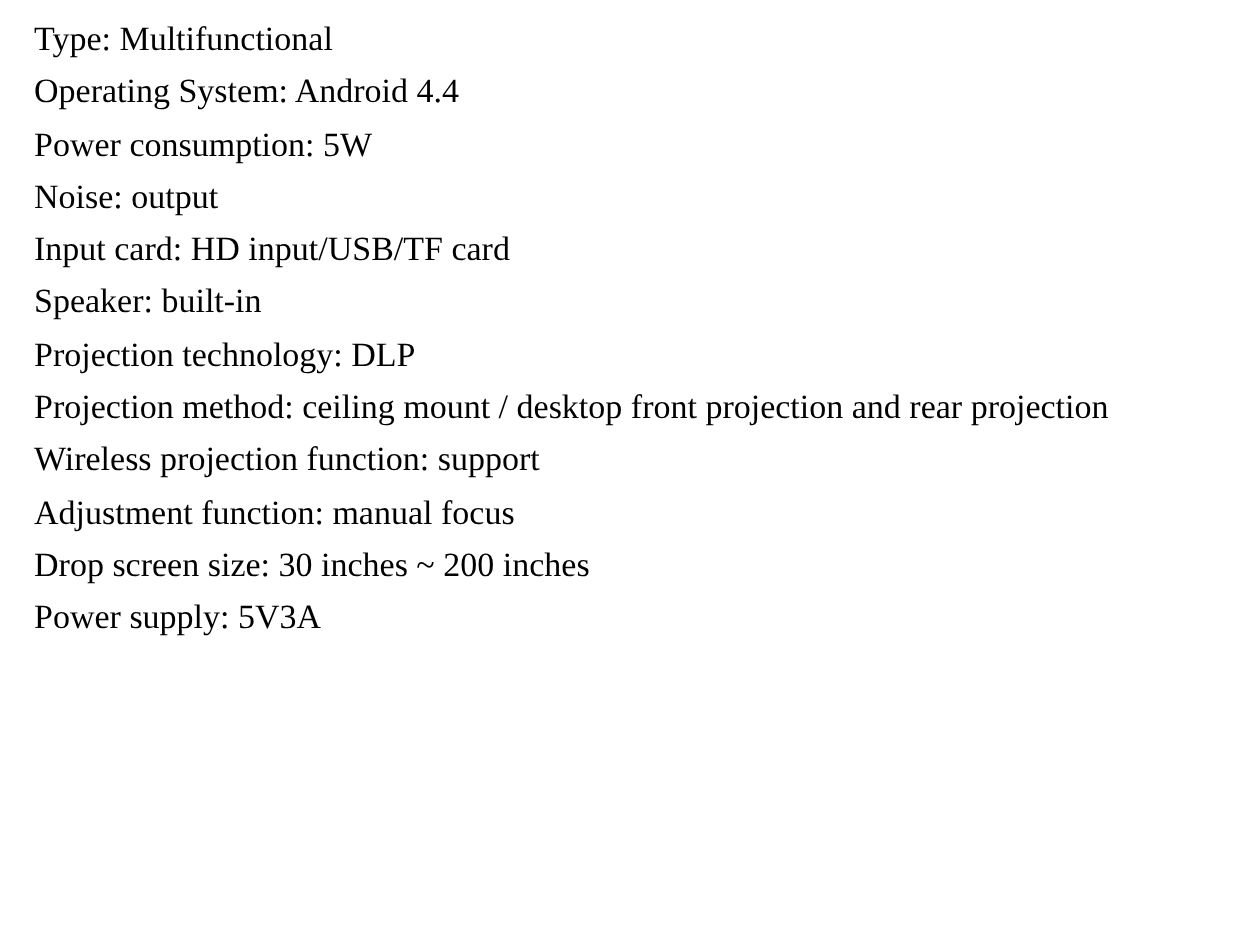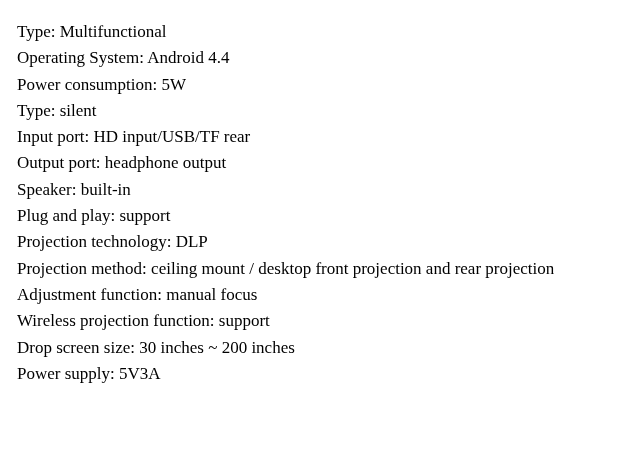--- a/index.html
+++ b/index.html
@@ -9,43 +9,41 @@
   body {
     width: 627px;
     height: 467px;
     background: #ffffff;
     overflow: hidden;
   }
   .spec-sheet {
     box-sizing: border-box;
     width: 627px;
     height: 467px;
-    padding: 19px 10px 0 17px;
+    padding: 7px 10px 0 17px;
     font-family: "Liberation Serif", "DejaVu Serif", serif;
     font-size: 17px;
     line-height: 26.3px;
     color: #000000;
   }
   .spec-line {
     margin: 0;
     padding: 0;
     white-space: nowrap;
   }
 </style>
 </head>
 <body>
 
 <div class="spec-sheet">
     <p class="spec-line">Type: Multifunctional</p>
     <p class="spec-line">Operating System: Android 4.4</p>
     <p class="spec-line">Power consumption: 5W</p>
-    <p class="spec-line">Type: silent</p>
-    <p class="spec-line">Input port: HD input/USB/TF rear</p>
-    <p class="spec-line">Output port: headphone output</p>
+    <p class="spec-line">Noise: output</p>
+    <p class="spec-line">Input card: HD input/USB/TF card</p>
     <p class="spec-line">Speaker: built-in</p>
-    <p class="spec-line">Plug and play: support</p>
     <p class="spec-line">Projection technology: DLP</p>
     <p class="spec-line">Projection method: ceiling mount / desktop front projection and rear projection</p>
+    <p class="spec-line">Wireless projection function: support</p>
     <p class="spec-line">Adjustment function: manual focus</p>
-    <p class="spec-line">Wireless projection function: support</p>
     <p class="spec-line">Drop screen size: 30 inches ~ 200 inches</p>
     <p class="spec-line">Power supply: 5V3A</p>
   </div>
 
 </body></html>

